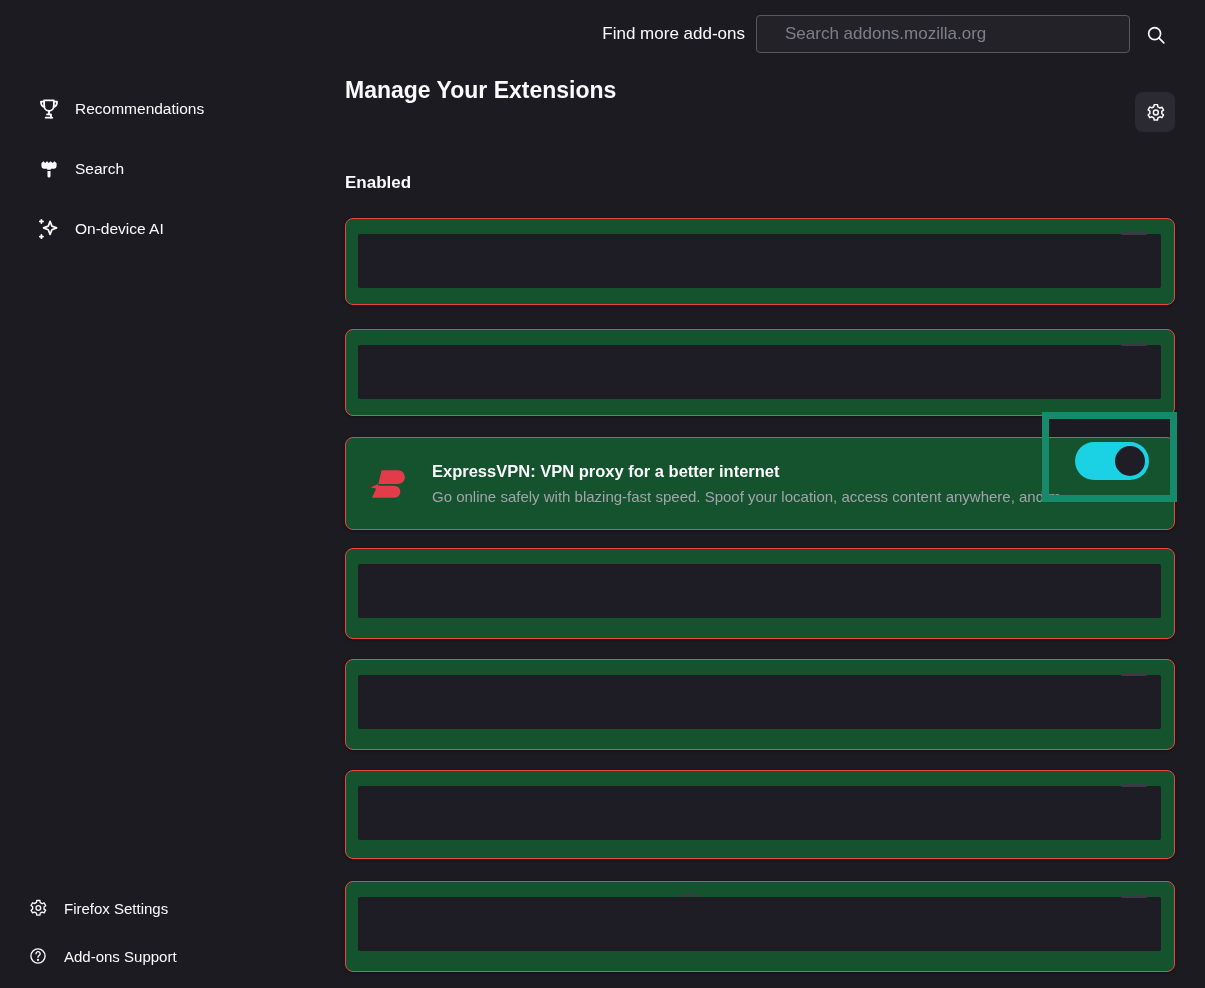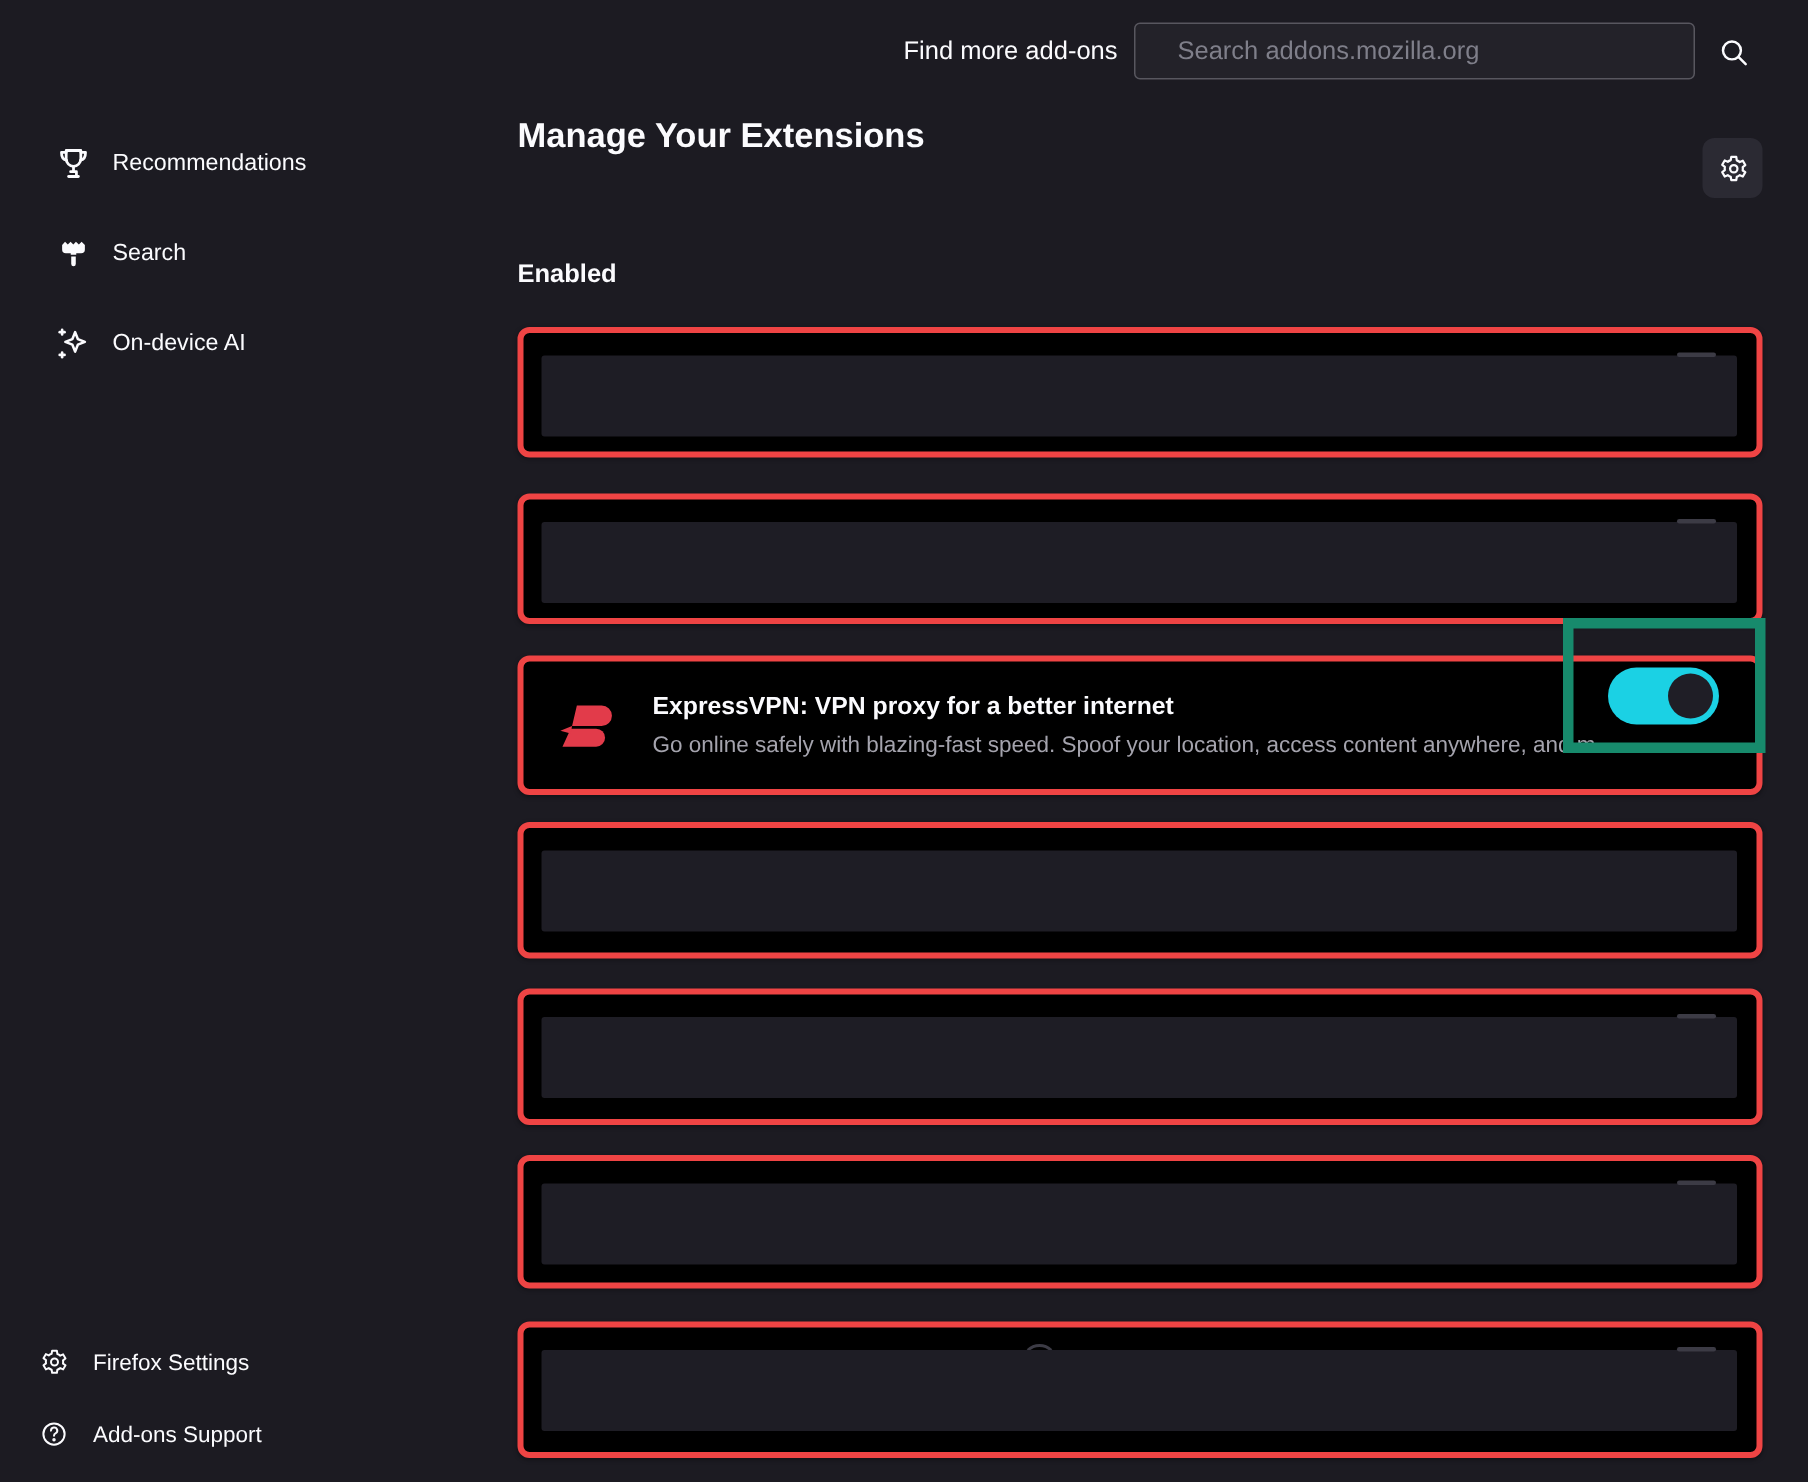--- a/index.html
+++ b/index.html
@@ -33,21 +33,21 @@
   
   .sidebar { position:absolute; left:0; top:85px; width:335px;padding-left:16px; }
   .side-item {
     display:flex; align-items:center; height:48px; margin-bottom:12px;
     padding-left:20px; color:#fbfbfe; font-size:15.5px; cursor:pointer;
   }
   .side-item .icn { width:26px; height:26px; margin-right:13px; flex:0 0 26px; }
   .side-item.selected { color:#00ddff; }
   .side-footer-item {
     position:absolute; left:0; display:flex; align-items:center; height:44px;
-    padding-left:4px; font-size:15px; color:#fbfbfe; cursor:pointer; width:335px;margin-left:22px;
+    padding-left:28px; font-size:15px; color:#fbfbfe; cursor:pointer; width:335px;
   }
   .side-footer-item .icn { width:20px; height:20px; margin-right:16px; flex:0 0 20px; }
   .sf-1 { top:886px; } .sf-2 { top:934px; }
 
   
   .page-title {
     position:absolute; left:345px; top:77px;
     font-size:23px; font-weight:700; color:#fbfbfe;
   }
   .gear-button {
@@ -56,21 +56,21 @@
     display:flex; align-items:center; justify-content:center; cursor:pointer;
   }
   .section-heading {
     position:absolute; left:345px; top:173px;
     font-size:17px; font-weight:700; color:#fbfbfe;
   }
 
   
   .card {
     position:absolute; left:345px; width:830px;
-    background:#000000; border:4px solid #ef4444; border-radius:8px;
+    background:#14532d; border:1px solid #ef4444; border-radius:8px;
     box-shadow:0 1px 3px rgba(0,0,0,.35);
   }
   .c1 { top:218px; height:87px; }
   .c2 { top:329px; height:87px; }
   .c3 { top:437px; height:93px; display:flex; align-items:center; padding:0 20px; }
   .c4 { top:548px; height:91px; }
   .c5 { top:659px; height:91px; }
   .c6 { top:770px; height:89px; }
   .c7 { top:881px; height:91px; }
 

